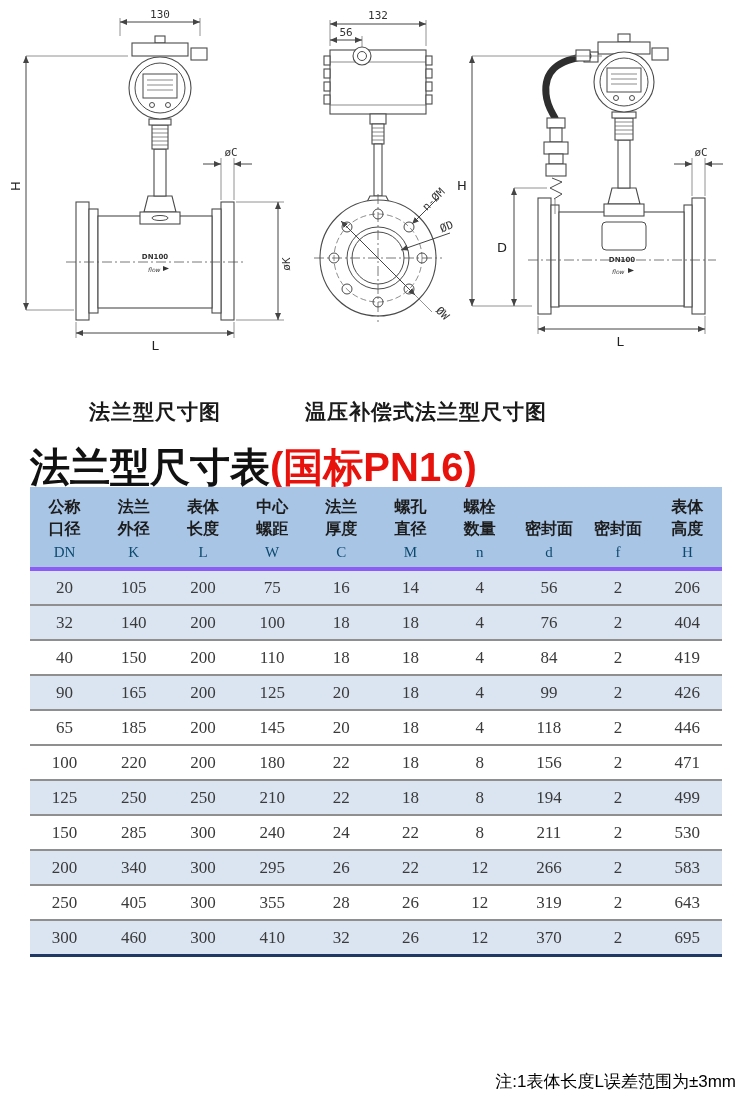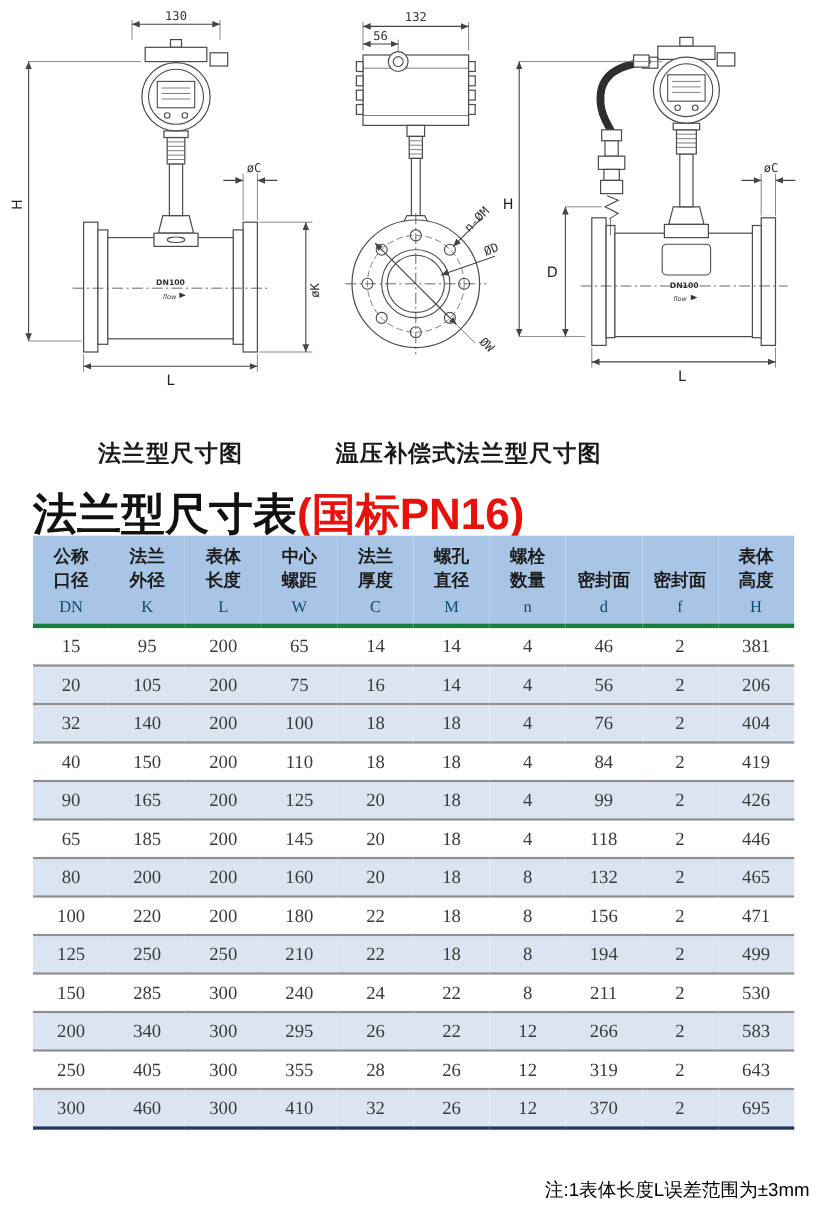--- a/index.html
+++ b/index.html
@@ -27,21 +27,21 @@
   .tiny2 {font:italic 6px "DejaVu Sans",sans-serif;fill:#333;}
 
   
   #title{position:absolute;left:30px;top:440px;font-size:40px;font-weight:700;color:#111;}
   #title .red{color:#e8120c;}
 
   
   #table-wrap{position:absolute;left:30px;top:487px;width:692px;}
   table{width:100%;border-collapse:collapse;table-layout:fixed;}
   thead th{background:#a9c5e6;vertical-align:bottom;padding:9px 0 5px;
-           border-bottom:4px solid #15803d;}
+           border-bottom:4px solid #8b5cf6;}
   th .cn{font-family:"Liberation Sans",sans-serif;font-size:16px;font-weight:700;
          color:#1c1c1c;line-height:22px;}
   th .letter{font-family:"Liberation Serif",serif;font-size:15px;font-weight:400;
          color:#0c4a6e;line-height:20px;margin-top:2px;}
   tbody td{height:33px;text-align:center;padding:0;
            font-family:"Liberation Serif",serif;font-size:17px;color:#3a3a3a;}
   tbody tr.alt{background:#dbe5f2;}
   tbody tr + tr td{border-top:2px solid #8f8f8f;}
   tbody tr:last-child td{border-bottom:3px solid #1f3864;}
 
@@ -336,32 +336,20 @@
               <div class="letter">f</div>
             </th>
             <th>
               <div class="cn">表体</div>
               <div class="cn">高度</div>
               <div class="letter">H</div>
             </th>
           </tr>
       </thead>
       <tbody>
-          <tr>
-            <td>15</td>
-            <td>95</td>
-            <td>200</td>
-            <td>65</td>
-            <td>14</td>
-            <td>14</td>
-            <td>4</td>
-            <td>46</td>
-            <td>2</td>
-            <td>381</td>
-          </tr>
           <tr class="alt">
             <td>20</td>
             <td>105</td>
             <td>200</td>
             <td>75</td>
             <td>16</td>
             <td>14</td>
             <td>4</td>
             <td>56</td>
             <td>2</td>
@@ -407,32 +395,20 @@
             <td>65</td>
             <td>185</td>
             <td>200</td>
             <td>145</td>
             <td>20</td>
             <td>18</td>
             <td>4</td>
             <td>118</td>
             <td>2</td>
             <td>446</td>
-          </tr>
-          <tr class="alt">
-            <td>80</td>
-            <td>200</td>
-            <td>200</td>
-            <td>160</td>
-            <td>20</td>
-            <td>18</td>
-            <td>8</td>
-            <td>132</td>
-            <td>2</td>
-            <td>465</td>
           </tr>
           <tr>
             <td>100</td>
             <td>220</td>
             <td>200</td>
             <td>180</td>
             <td>22</td>
             <td>18</td>
             <td>8</td>
             <td>156</td>

